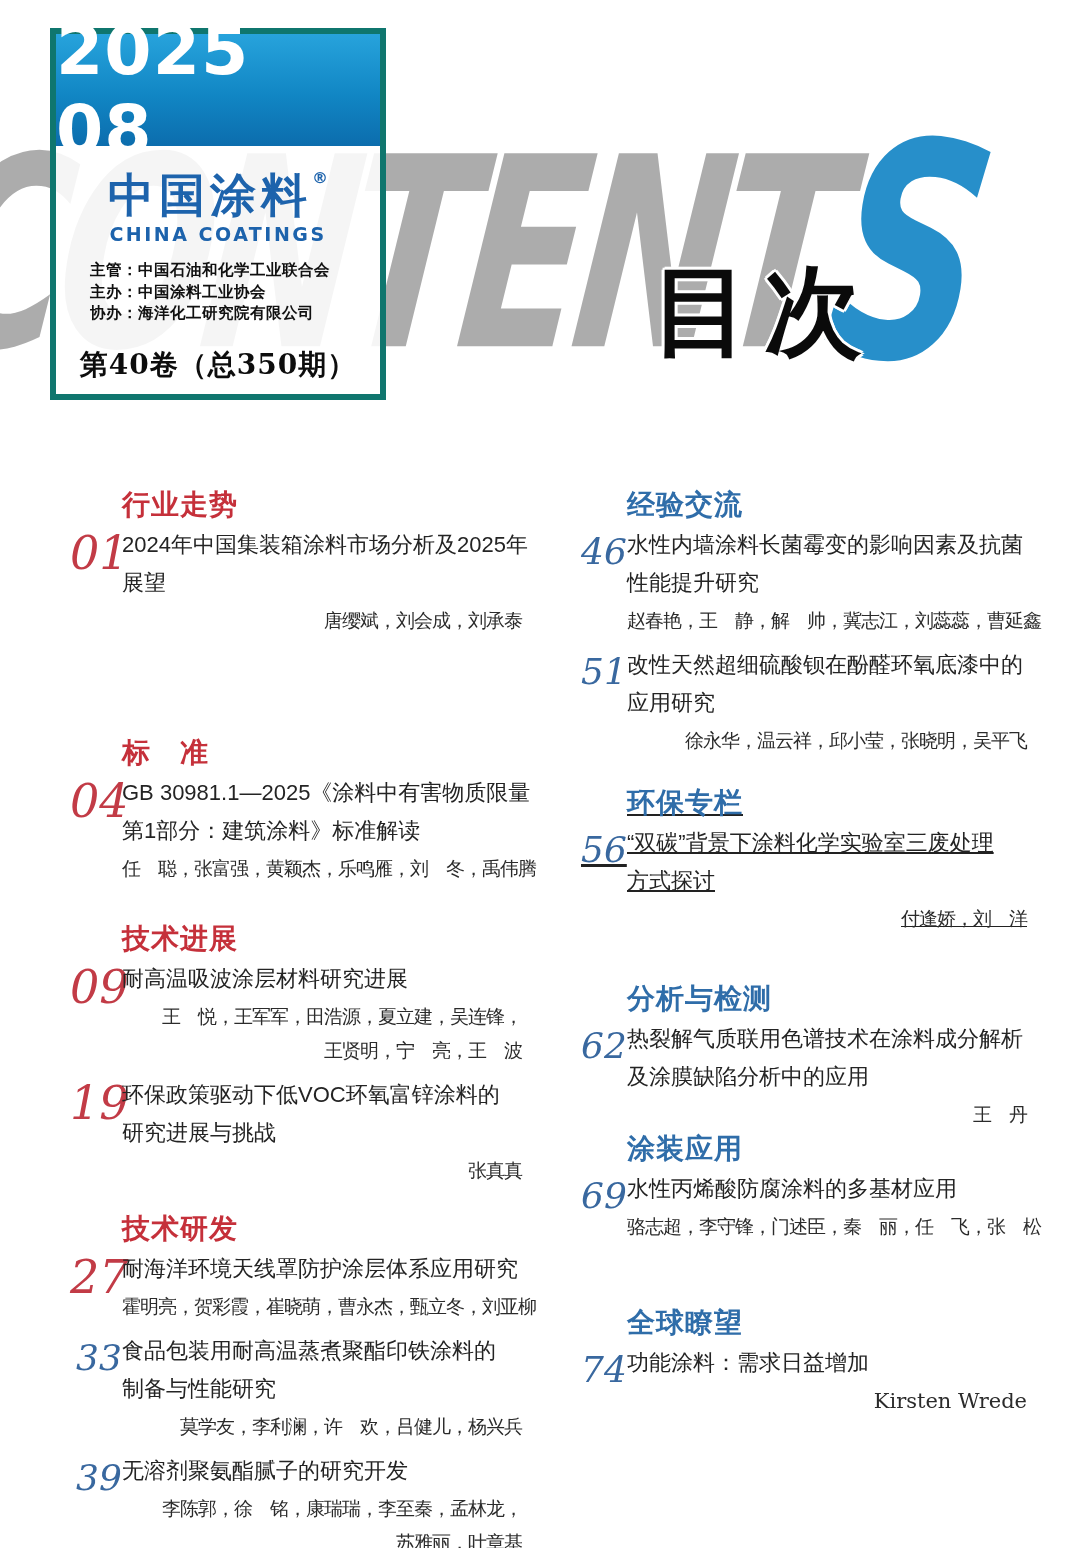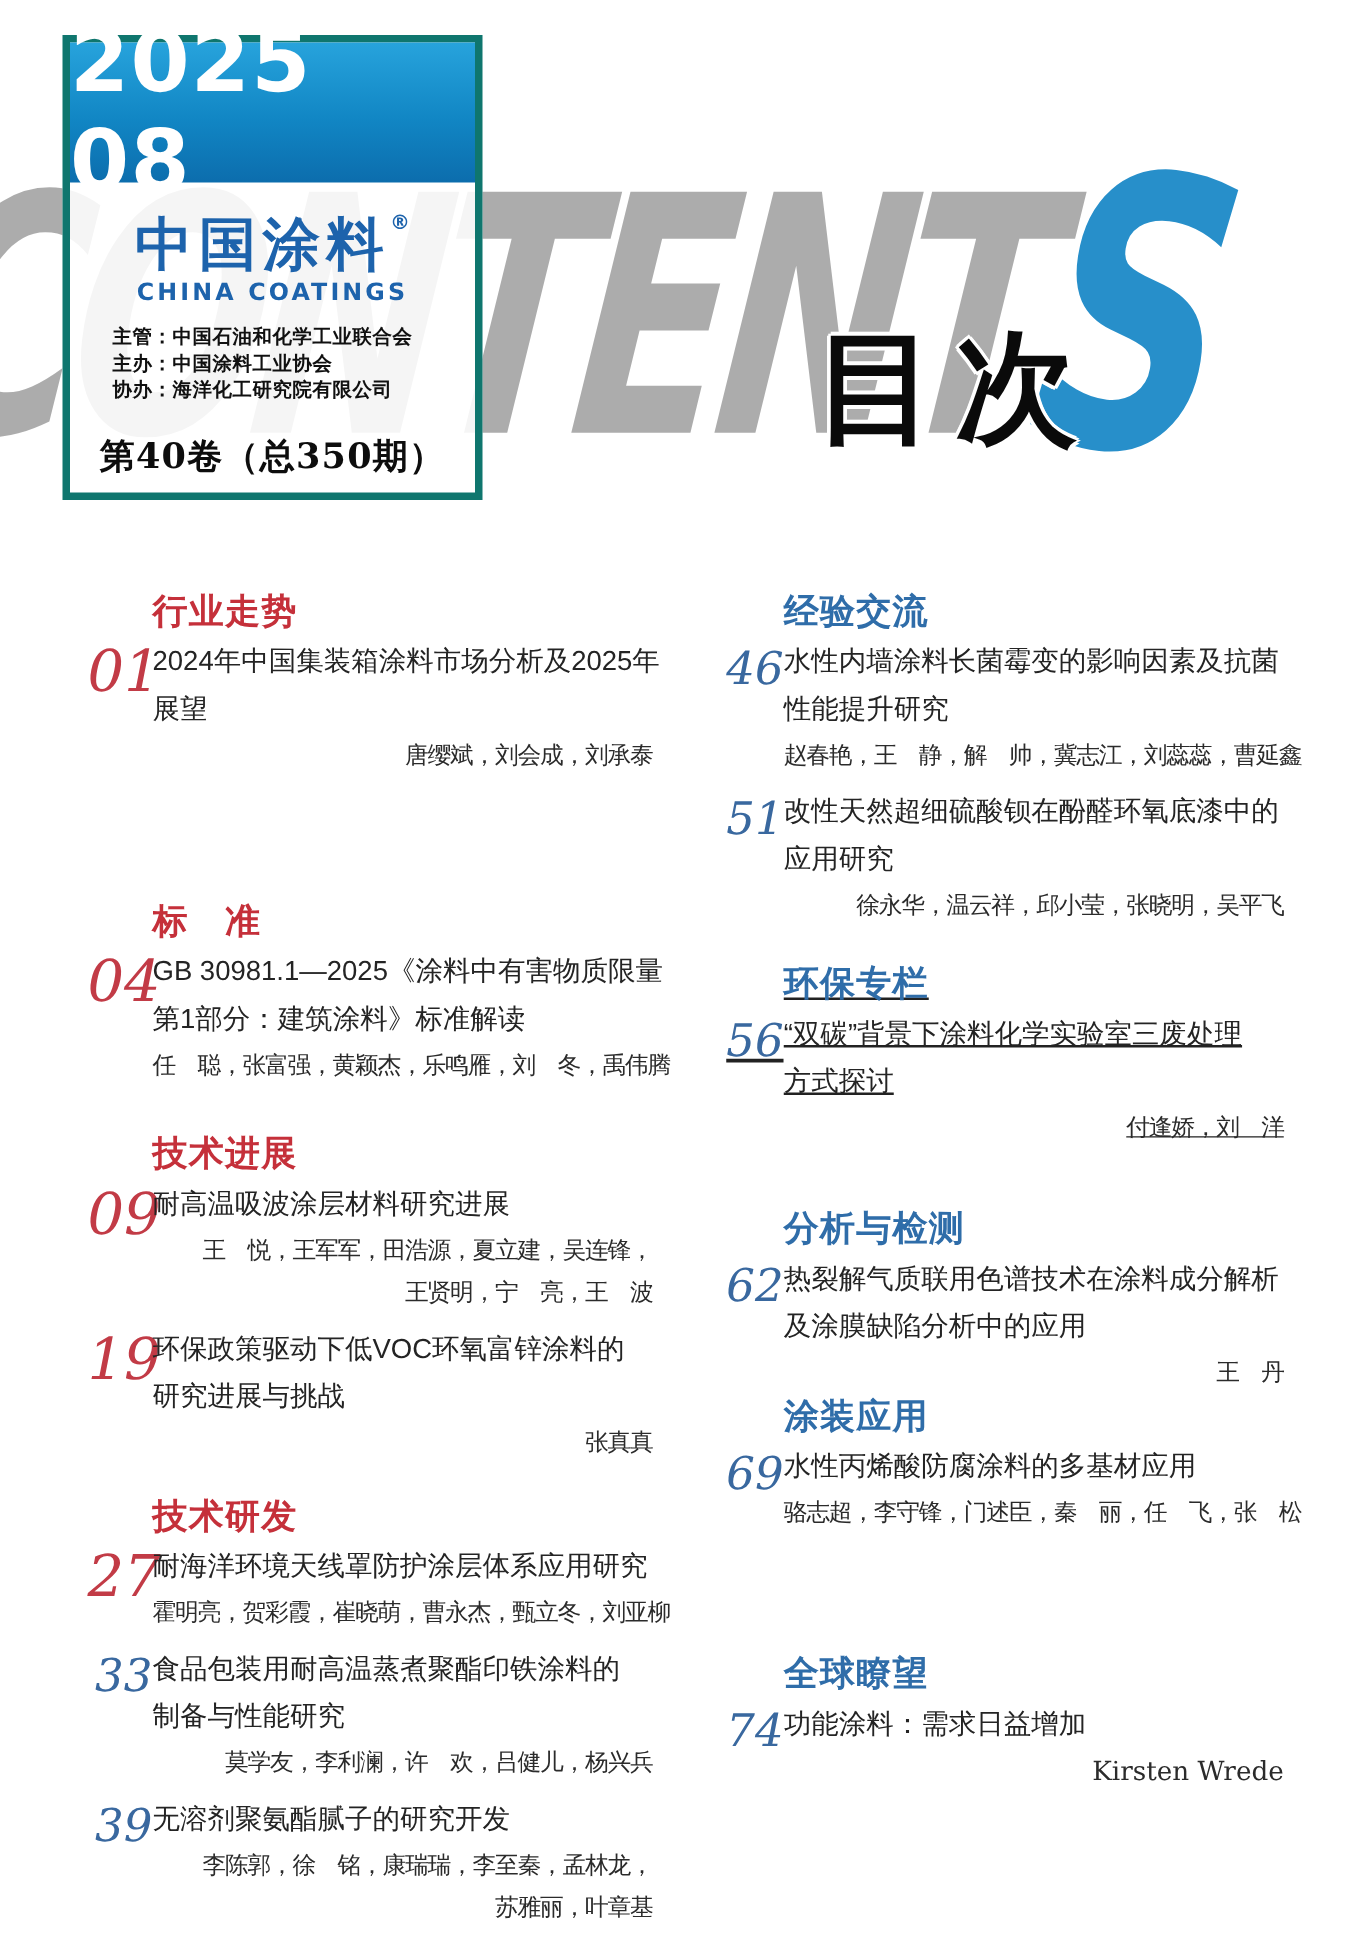--- a/index.html
+++ b/index.html
@@ -59,28 +59,28 @@
     margin-top:22px;text-align:center;font-family:"DejaVu Serif", serif;
     font-weight:bold;font-size:28px;color:#0d0d0d;letter-spacing:1px;
   }
 
   
   #toc-left,#toc-right{position:absolute;top:460px;z-index:2;}
   #toc-left{left:70px;width:452px;}
   #toc-right{left:575px;width:452px;}
 
   .toc-section{margin:0;}
-  #toc-left .sec-0,#toc-right .sec-0{margin-top:12px;}
+  #toc-left .sec-0,#toc-right .sec-0{margin-top:28px;}
   #toc-left .sec-1{margin-top:98px;}
   #toc-left .sec-2{margin-top:36px;}
   #toc-left .sec-3{margin-top:24px;}
   #toc-right .sec-1{margin-top:28px;text-decoration:underline;}
   #toc-right .sec-2{margin-top:46px;}
   #toc-right .sec-3{}
-  #toc-right .sec-4{margin-top:94px;}
+  #toc-right .sec-4{margin-top:62px;}
 
   .toc-heading{
     margin:0 0 0 52px;font-size:28px;font-weight:bold;line-height:34px;letter-spacing:1px;
   }
   .tone-red{color:#c5303a;}
   .tone-blue{color:#2f6da9;}
 
   .toc-entry{display:flex;align-items:flex-start;margin-top:8px;}
   .toc-heading + .toc-entry{margin-top:4px;}
 

